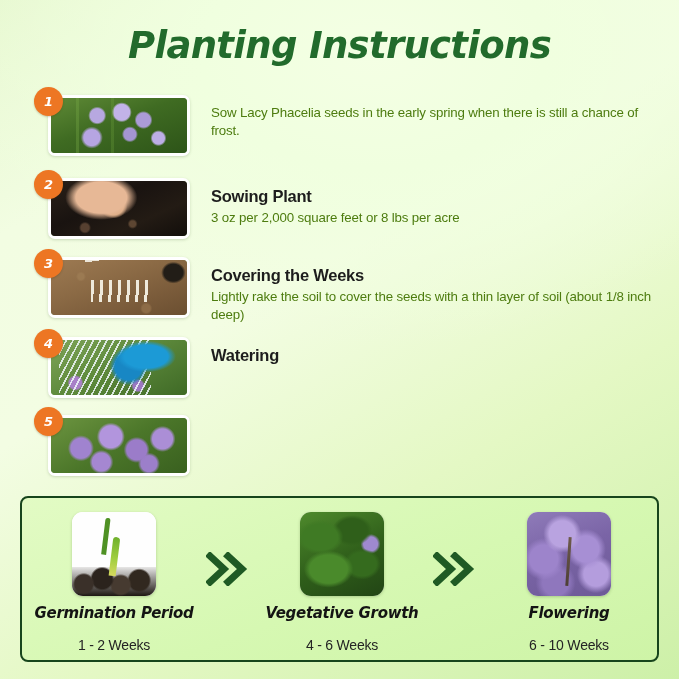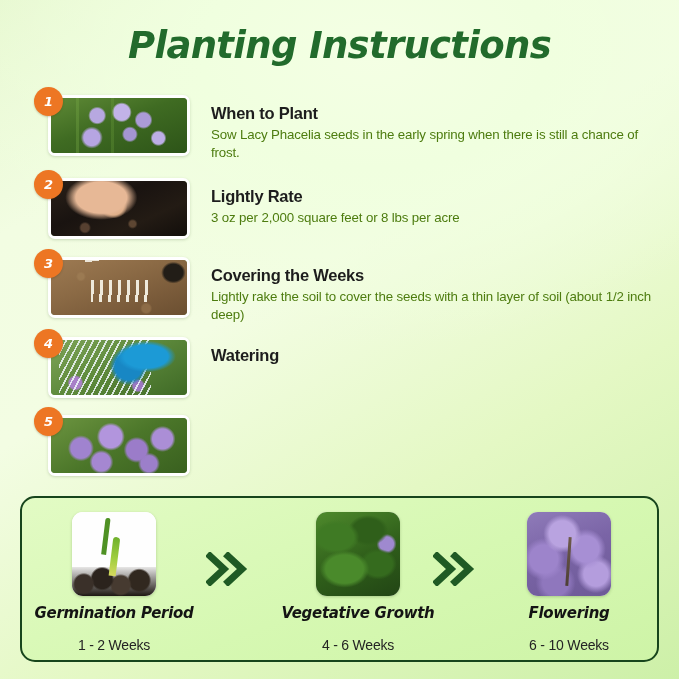--- a/index.html
+++ b/index.html
@@ -118,21 +118,21 @@
   }
 
   
   .timeline {
     position: absolute;
     left: 20px;
     top: 496px;
     width: 639px;
     height: 166px;
     border: 2px solid #17451c;
-    border-radius: 15px;
+    border-radius: 8px;
     background: linear-gradient(160deg, #e2fbc4 0%, #d6f8b2 55%, #cef4a7 100%);
   }
 
   .stage {
     position: absolute;
     top: 14px;
     width: 160px;
     text-align: center;
   }
 
@@ -307,48 +307,47 @@
   <div class="steps">
 
     <div class="step" style="top:0px;">
       <div class="thumb-wrap">
         <div class="badge">1</div>
         <div class="thumb">
           <div class="art art-phacelia1"></div>
         </div>
       </div>
       <div class="step-text">
-        <div class="step-title">When to Plant</div>
         <div class="step-desc">Sow Lacy Phacelia seeds in the early spring when there is still a chance of frost.</div>
       </div>
     </div>
 
     <div class="step" style="top:83px;">
       <div class="thumb-wrap">
         <div class="badge">2</div>
         <div class="thumb">
           <div class="art art-sowing"></div>
         </div>
       </div>
       <div class="step-text">
-        <div class="step-title">Lightly Rate</div>
+        <div class="step-title">Sowing Plant</div>
         <div class="step-desc">3 oz per 2,000 square feet or 8 lbs per acre</div>
       </div>
     </div>
 
     <div class="step" style="top:162px;">
       <div class="thumb-wrap">
         <div class="badge">3</div>
         <div class="thumb">
           <div class="art art-rake"></div>
         </div>
       </div>
       <div class="step-text">
         <div class="step-title">Covering the Weeks</div>
-        <div class="step-desc">Lightly rake the soil to cover the seeds with a thin layer of soil (about 1/2 inch deep)</div>
+        <div class="step-desc">Lightly rake the soil to cover the seeds with a thin layer of soil (about 1/8 inch deep)</div>
       </div>
     </div>
 
     <div class="step" style="top:242px;">
       <div class="thumb-wrap">
         <div class="badge">4</div>
         <div class="thumb">
           <div class="art art-watering"></div>
         </div>
       </div>
@@ -378,21 +377,21 @@
       <div class="stage-time">1 - 2 Weeks</div>
     </div>
 
     <div class="arrow" style="left:184px;">
       <svg width="46" height="34" viewBox="0 0 46 34">
         <path d="M4 4 L18 17 L4 30" fill="none" stroke="#1f5a24" stroke-width="7" stroke-linecap="square" stroke-linejoin="miter"></path>
         <path d="M22 4 L36 17 L22 30" fill="none" stroke="#1f5a24" stroke-width="7" stroke-linecap="square" stroke-linejoin="miter"></path>
       </svg>
     </div>
 
-    <div class="stage" style="left:256px;">
+    <div class="stage" style="left:240px;">
       <div class="stage-img">
         <div class="art art-foliage"></div>
       </div>
       <div class="stage-label">Vegetative Growth</div>
       <div class="stage-time">4 - 6 Weeks</div>
     </div>
 
     <div class="arrow" style="left:411px;">
       <svg width="46" height="34" viewBox="0 0 46 34">
         <path d="M4 4 L18 17 L4 30" fill="none" stroke="#1f5a24" stroke-width="7" stroke-linecap="square" stroke-linejoin="miter"></path>

